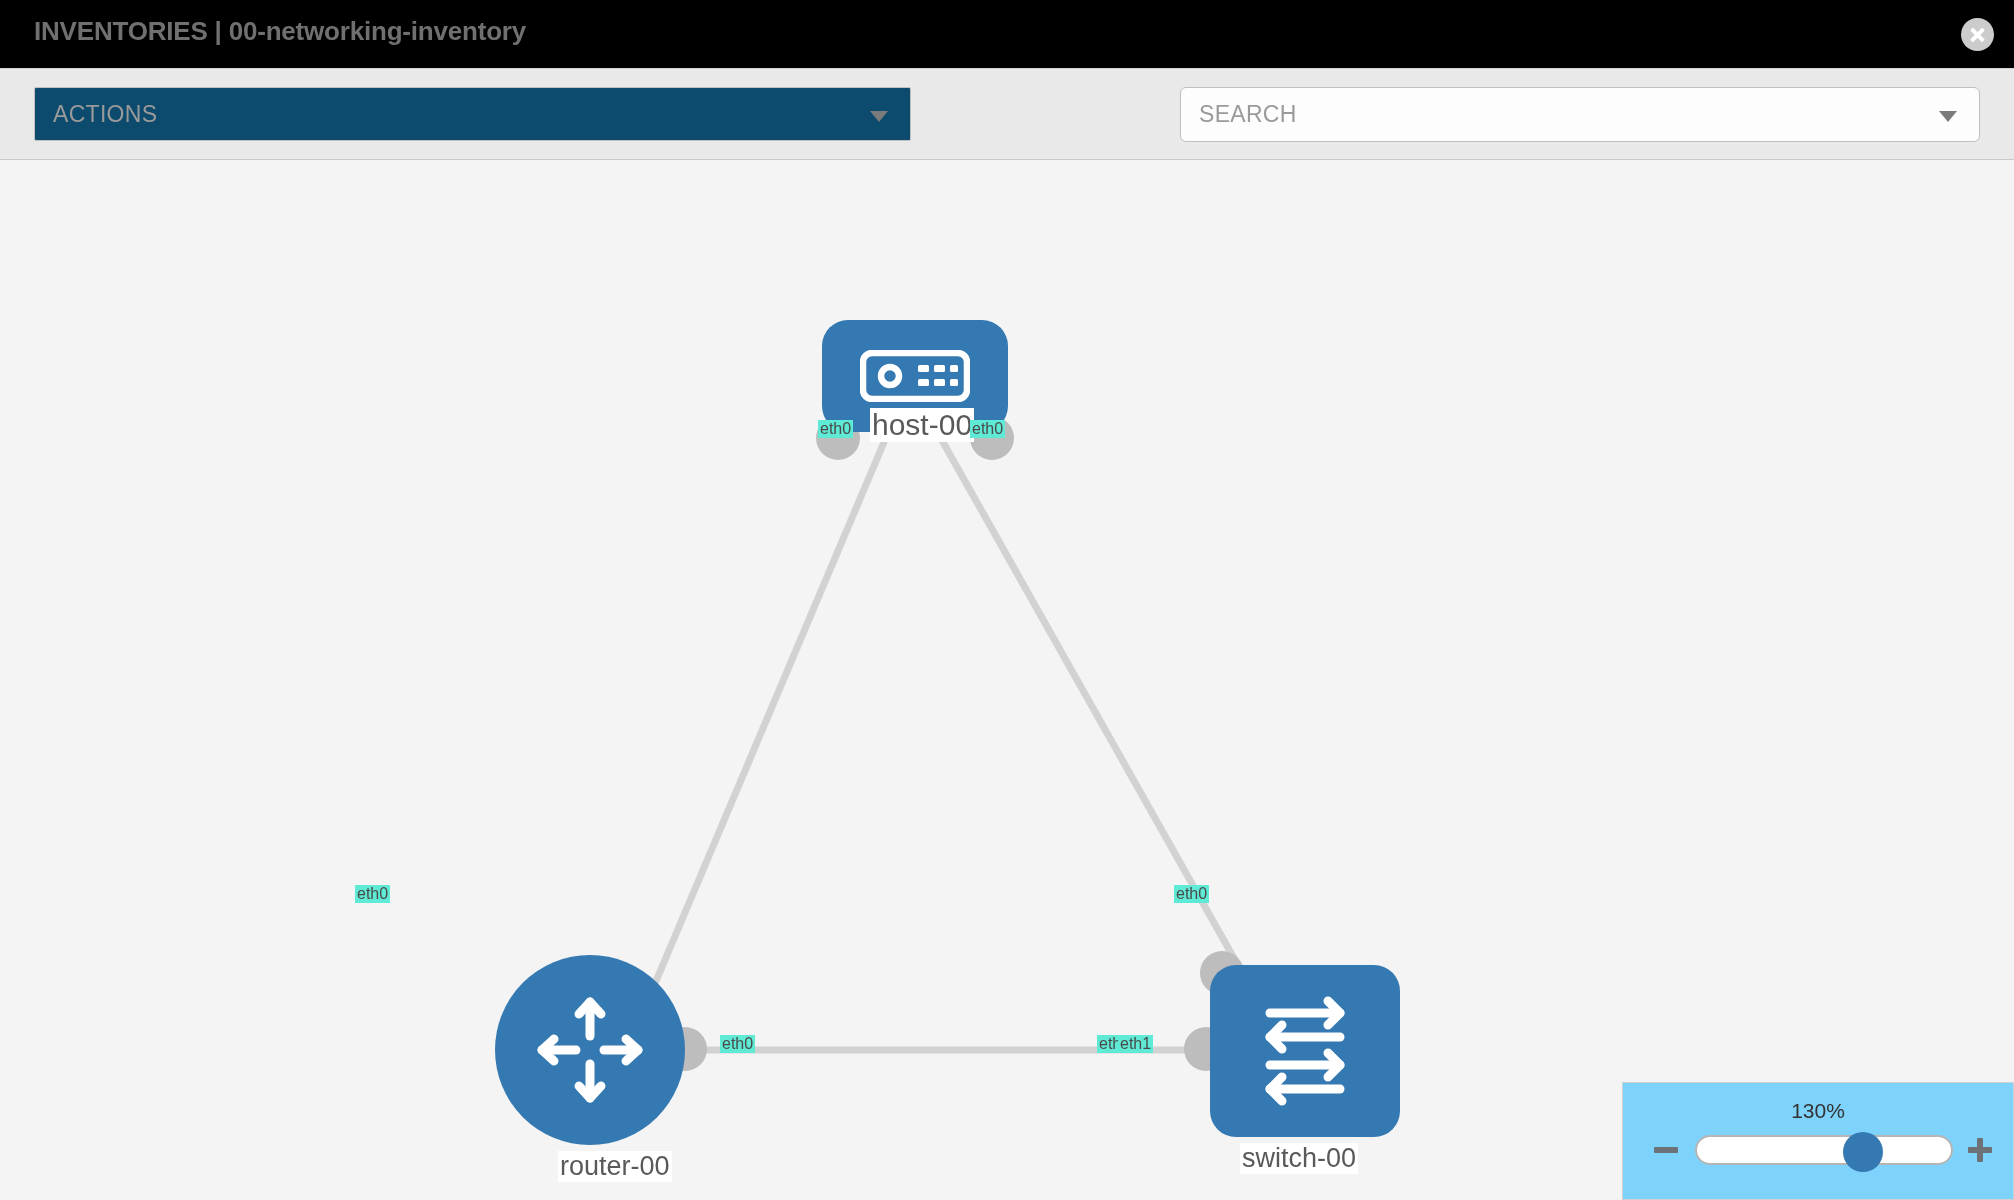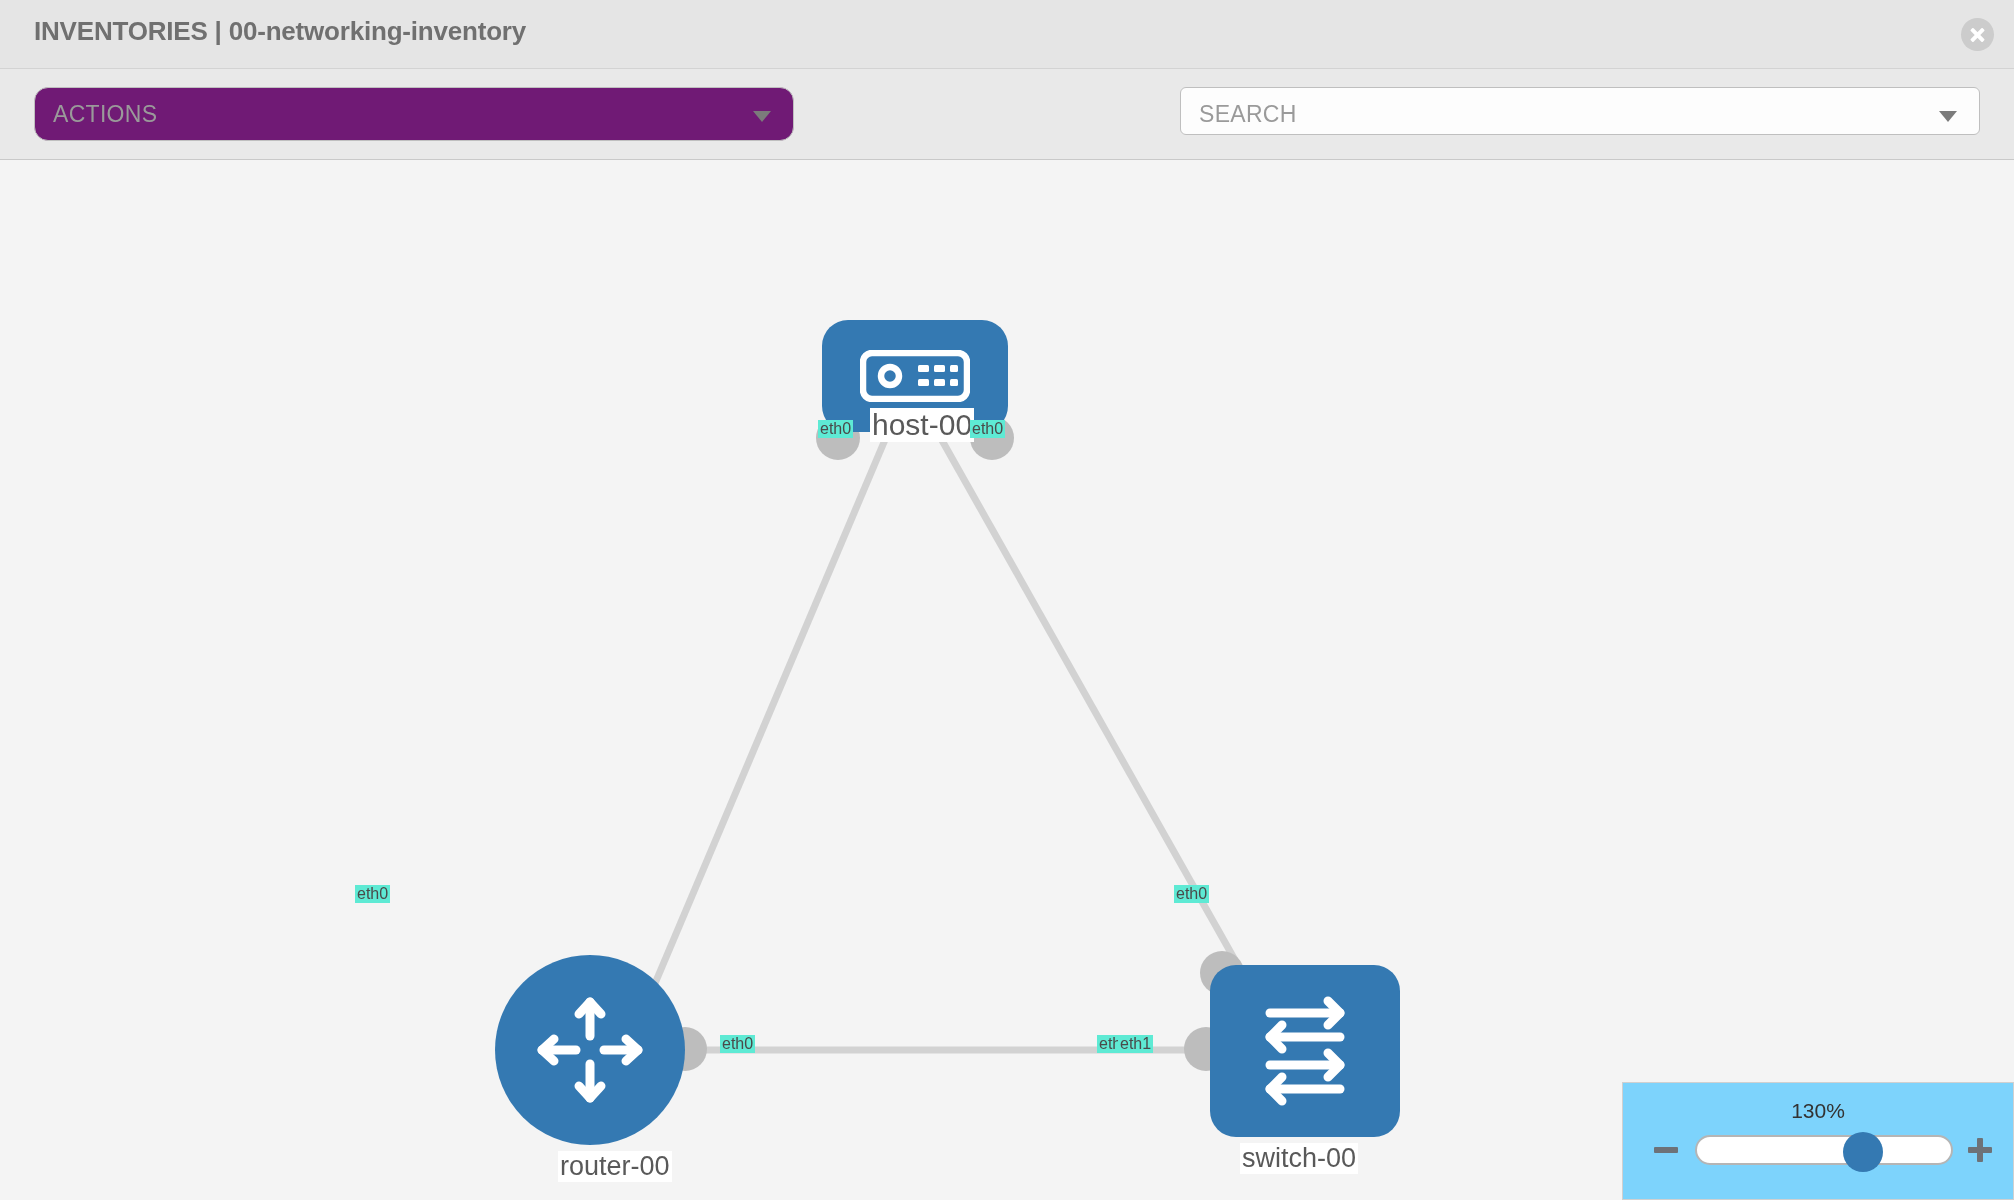--- a/index.html
+++ b/index.html
@@ -10,21 +10,21 @@
     font-family: "Liberation Sans", sans-serif;
     overflow: hidden;
   }
 
   #app { position: relative; width: 2014px; height: 1200px; }
 
   
   .header {
     position: absolute; left: 0; top: 0;
     width: 2014px; height: 68px;
-    background: #e5e5e5;
+    background: #000000;
     padding-left: 15px;
   }
   .header-title {
     position: absolute; left: 34px; top: 16px;
     font-size: 26px; font-weight: bold;
     color: #707070;
     letter-spacing: -0.2px;
     white-space: nowrap;
   }
   .close-btn {
@@ -45,24 +45,24 @@
   
   .toolbar {
     position: absolute; left: 0; top: 68px;
     width: 2014px; height: 92px;
     background: #e9e9e9;
     border-top: 1px solid #d3d3d3;
     border-bottom: 1px solid #c9c9c9;
   }
   .actions-select {
     position: absolute; left: 34px; top: 18px;
-    width: 760px; height: 54px;
-    background: #701a75;
+    width: 877px; height: 54px;
+    background: #0c4a6e;
     border: 1px solid #bfbfbf;
-    border-radius: 14px;
+    border-radius: 2px;
   }
   .actions-select .label {
     position: absolute; left: 18px; top: 13px;
     font-size: 23px; color: #9a9a9a;
     letter-spacing: 0.3px;
   }
   .caret {
     position: absolute; right: 22px; top: 23px;
     width: 0; height: 0;
     border-left: 9px solid transparent;
@@ -74,21 +74,21 @@
     position: absolute; top: 92px;
     width: 42px; height: 42px;
     cursor: pointer;
   }
   .tool-icon svg { width: 42px; height: 42px; display: block; }
   .icon-wrench { left: 1043px; }
   .icon-key    { left: 1112px; }
 
   .search-box {
     position: absolute; left: 1180px; top: 18px;
-    width: 800px; height: 48px;
+    width: 800px; height: 55px;
     background: #fdfdfd;
     border: 1px solid #bfbfbf;
     border-radius: 6px;
   }
   .search-box .label {
     position: absolute; left: 18px; top: 13px;
     font-size: 23px; color: #9a9a9a;
     letter-spacing: 0.3px;
   }
 

